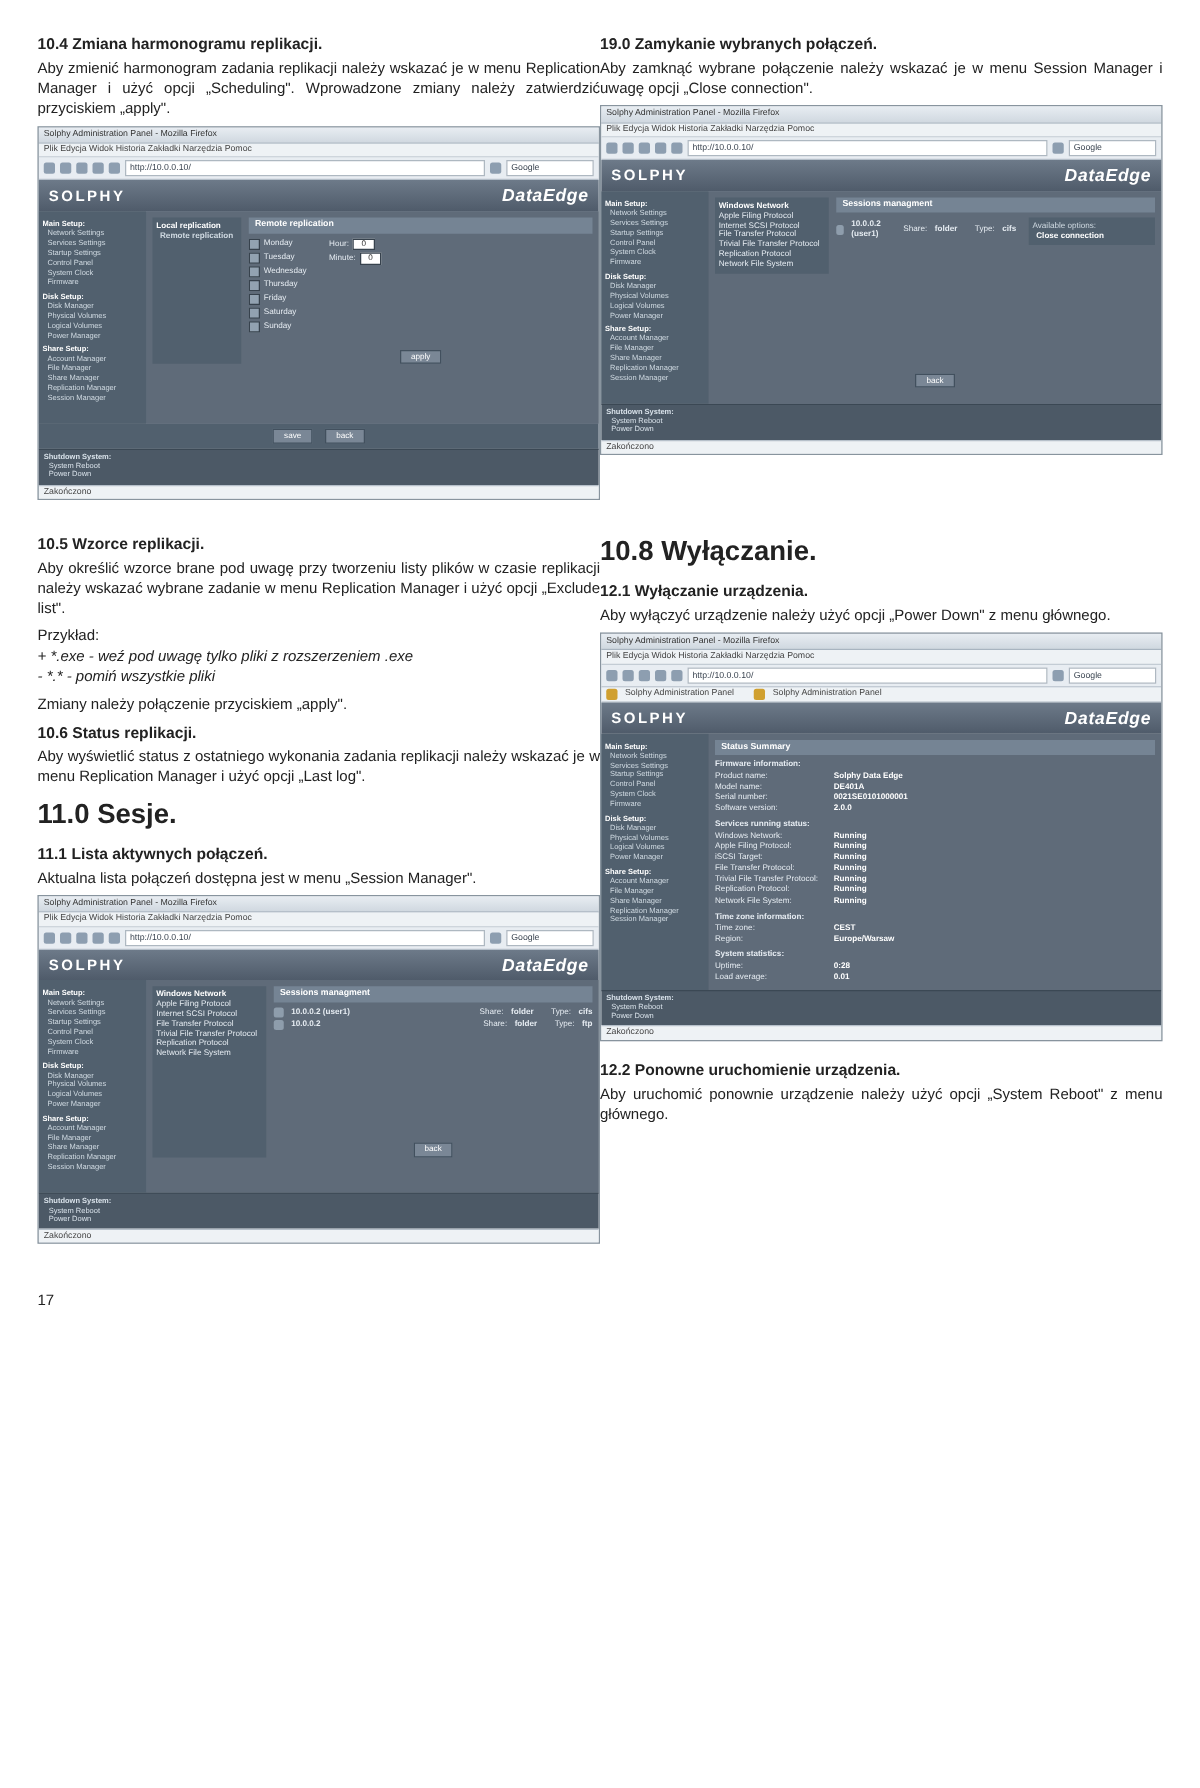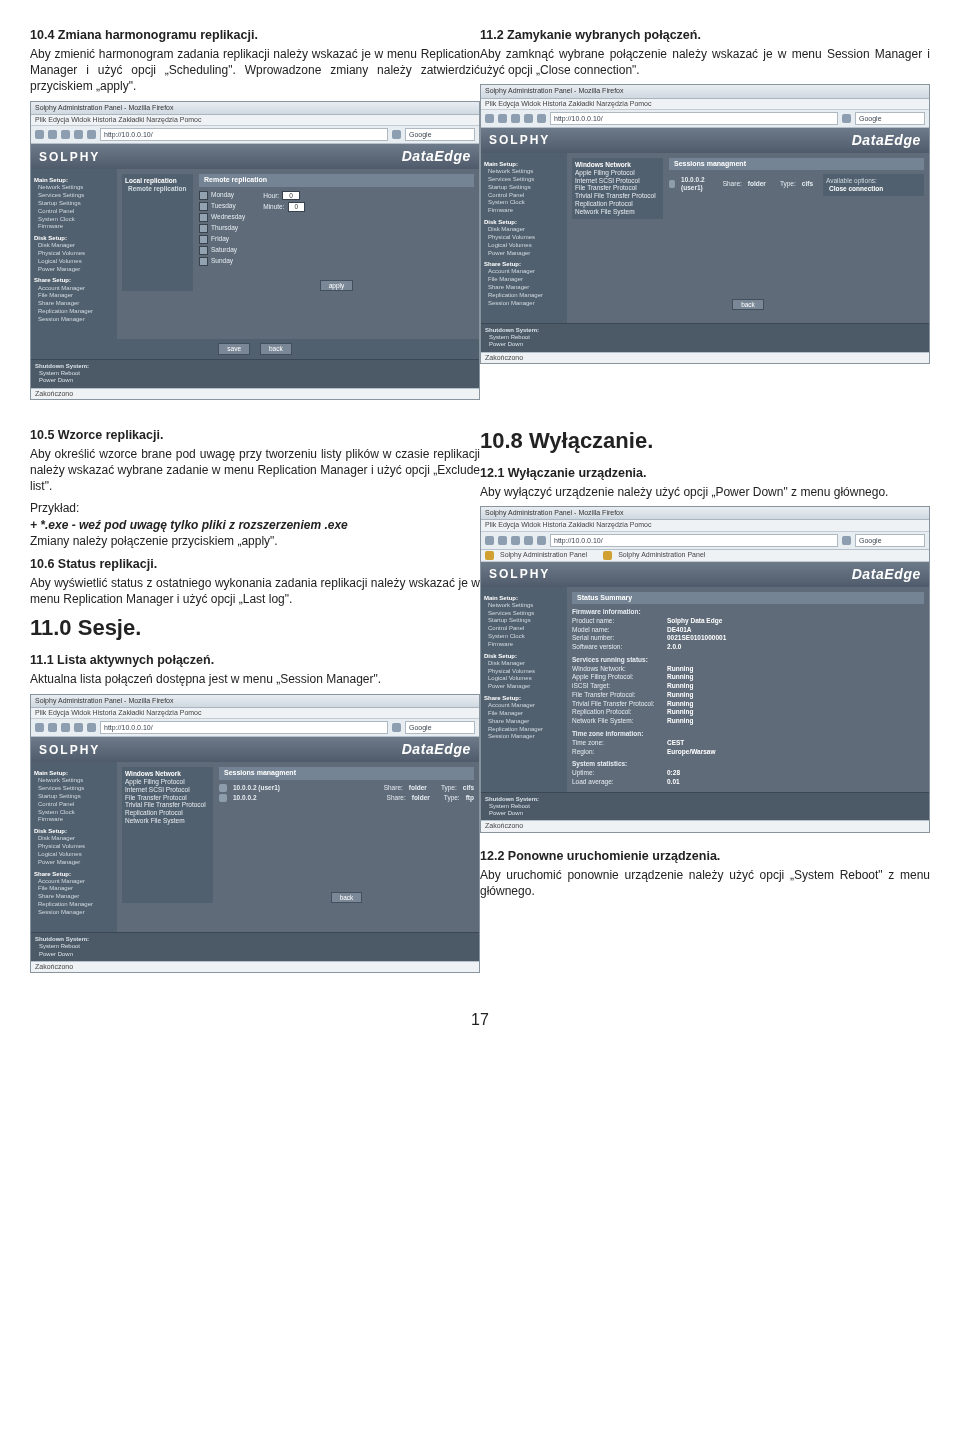--- a/index.html
+++ b/index.html
@@ -23,21 +23,21 @@
     font-weight: bold;
     font-size: 12.5px;
     margin: 8px 0 4px 0;
   }
   .body-text {
     font-size: 12px;
     line-height: 1.35;
     margin: 0 0 6px 0;
     text-align: justify;
   }
-  .italic { font-style: italic; font-weight: bold; }
+  .italic { font-style: italic; }
   h2.big {
     font-size: 22px;
     font-weight: bold;
     margin: 8px 0 12px 0;
   }
 
   
   .shot {
     border: 1px solid #88949e;
     background: #e2e6ea;
@@ -165,22 +165,22 @@
   
   .sess-row { display:flex; gap:6px; margin: 2px 0; align-items:center;}
   .sess-ic { width:8px; height:8px; background:#8e9dac; border-radius:2px;}
   .status-block { font-size:6.5px; line-height:1.35; }
   .status-block .k { display:inline-block; width:95px; }
   .status-block .v { color:#ffffff; font-weight:bold;}
   .back-center { text-align:center; }
   .opts-col { width: 95px; }
 
   .page-num {
-    text-align: center;
-    font-size: 16px;
+    text-align: left;
+    font-size: 12px;
     margin-top: 22px;
   }
 </style>
 </head>
 <body>
 
 <div class="columns">
   <div class="col">
     <p class="section-heading">10.4 Zmiana harmonogramu replikacji.</p>
     <p class="body-text">Aby zmienić harmonogram zadania replikacji należy wskazać je w menu Replication Manager i użyć opcji „Scheduling". Wprowadzone zmiany należy zatwierdzić przyciskiem „apply".</p>
@@ -287,22 +287,22 @@
       <div class="shot-footer">
         <div style="font-weight:bold;">Shutdown System:</div>
         <div style="margin-left:4px;">System Reboot</div>
         <div style="margin-left:4px;">Power Down</div>
       </div>
       <div class="bottom-status">Zakończono</div>
     </div>
   </div>
 
   <div class="col">
-    <p class="section-heading">11.2 Zamykanie wybranych połączeń.</p>
-    <p class="body-text">Aby zamknąć wybrane połączenie należy wskazać je w menu Session Manager i użyć opcji „Close connection".</p>
+    <p class="section-heading">19.0 Zamykanie wybranych połączeń.</p>
+    <p class="body-text">Aby zamknąć wybrane połączenie należy wskazać je w menu Session Manager i uwagę opcji „Close connection".</p>
 
     <div class="shot">
       <div class="shot-titlebar">Solphy Administration Panel - Mozilla Firefox</div>
       <div class="shot-menu">Plik  Edycja  Widok  Historia  Zakładki  Narzędzia  Pomoc</div>
       <div class="shot-toolbar">
         <div class="nav-icon"></div>
         <div class="nav-icon"></div>
         <div class="nav-icon"></div>
         <div class="nav-icon"></div>
         <div class="nav-icon"></div>
@@ -380,20 +380,21 @@
     </div>
   </div>
 </div>
 
 <div class="columns" style="margin-top:4px;justify-content:center;">
   <div class="col">
     <p class="section-heading">10.5 Wzorce replikacji.</p>
     <p class="body-text">Aby określić wzorce brane pod uwagę przy tworzeniu listy plików w czasie replikacji należy wskazać wybrane zadanie w menu Replication Manager i użyć opcji „Exclude list".</p>
     <p class="body-text" style="margin-bottom:0;">Przykład:</p>
     <p class="body-text italic" style="margin:0;">+ *.exe - weź pod uwagę tylko pliki z rozszerzeniem .exe</p>
+    <p class="body-text italic" style="margin:0 0 6px 0;">- *.* - pomiń wszystkie pliki</p>
     <p class="body-text">Zmiany należy połączenie przyciskiem „apply".</p>
 
     <p class="section-heading">10.6 Status replikacji.</p>
     <p class="body-text">Aby wyświetlić status z ostatniego wykonania zadania replikacji należy wskazać je w menu Replication Manager i użyć opcji „Last log".</p>
 
     <h2 class="big">11.0 Sesje.</h2>
 
     <p class="section-heading">11.1 Lista aktywnych połączeń.</p>
     <p class="body-text">Aktualna lista połączeń dostępna jest w menu „Session Manager".</p>
 

